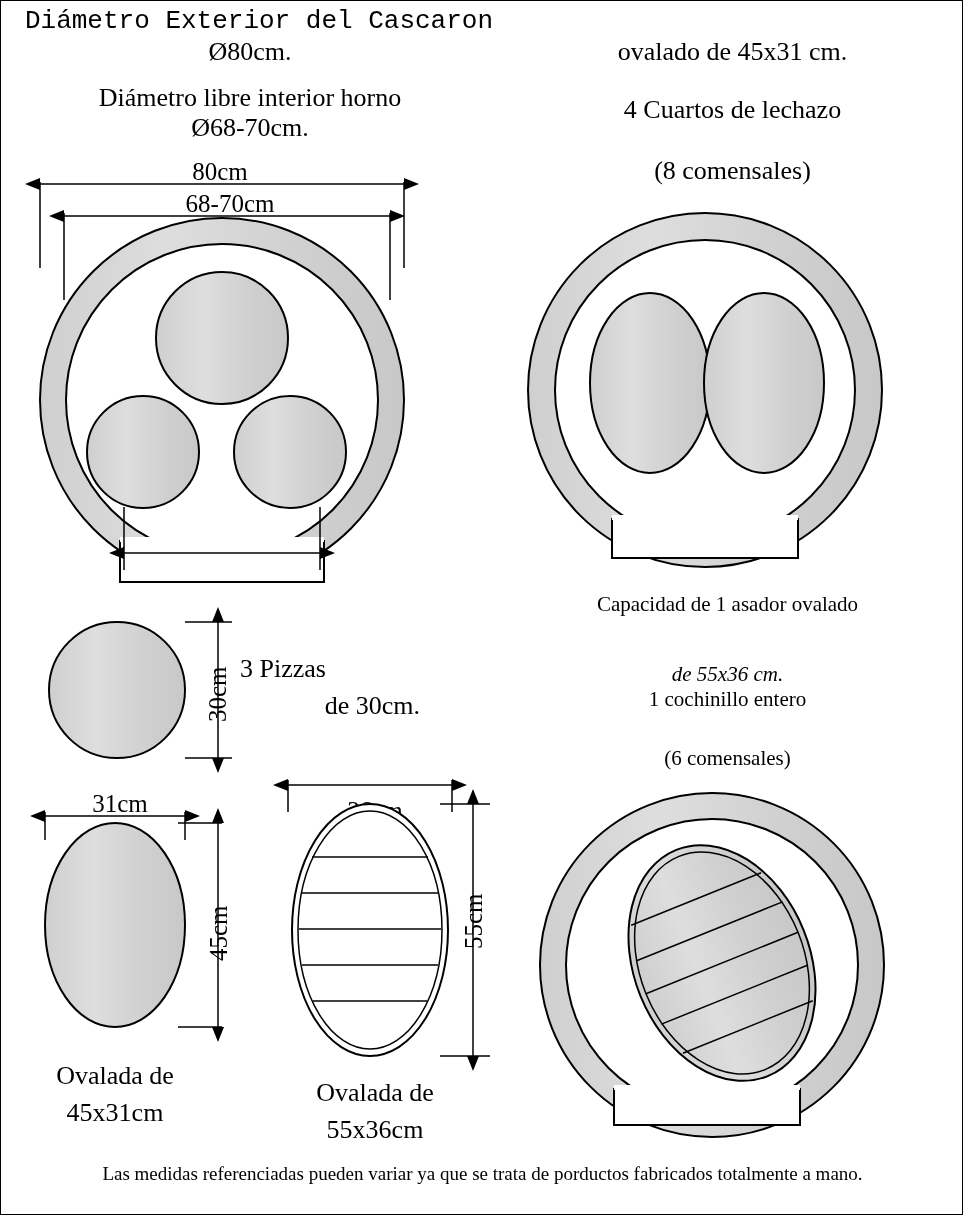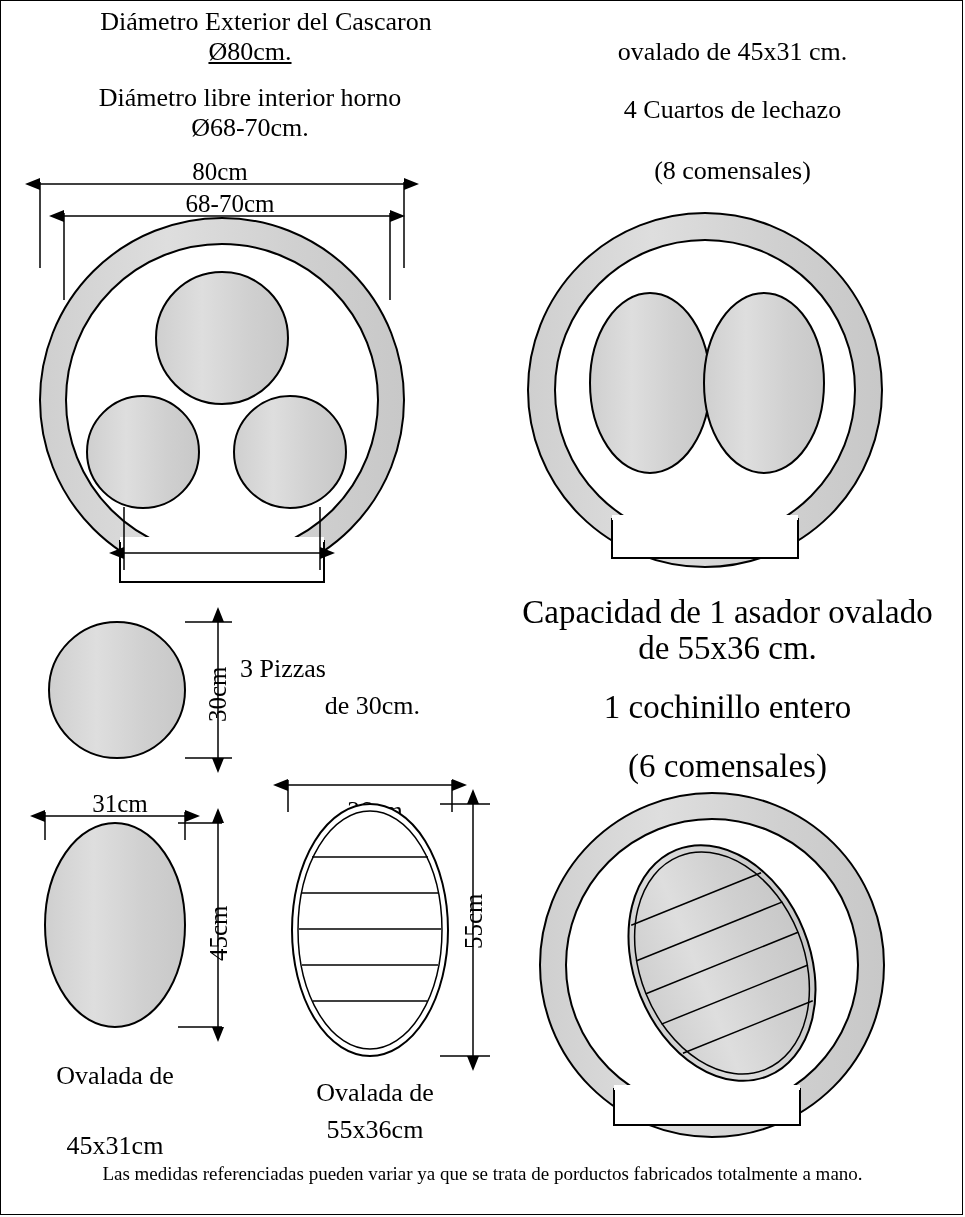--- a/index.html
+++ b/index.html
@@ -20,71 +20,71 @@
   }
   .txt {
     position: absolute;
     text-align: center;
     line-height: 1.22;
     white-space: nowrap;
     color: #000;
   }
   .t-title { font-size: 26px; }
   .t-dim   { font-size: 25px; }
-  .t-cap   { font-size: 33px; }
+  .t-cap   { font-size: 21px; }
   .t-foot  { font-size: 19px; }
   .vert {
     transform: rotate(-90deg);
     transform-origin: 50% 50%;
   }
   svg { position: absolute; left: 0; top: 0; }
   .frame {
     position: absolute;
     left: 0; top: 0;
     width: 963px; height: 1215px;
     border: 1px solid #000;
     box-sizing: border-box;
     pointer-events: none;
   }
 </style>
 </head>
 <body>
 
 <div id="page">
 
-  <div class="txt t-title" style="left:16px; top:6px; width:500px;">Diámetro Exterior del Cascaron</div>
-  <div class="txt t-title" style="left:0px; top:36px; width:500px;text-decoration:underline;">Ø80cm.</div>
+  <div class="txt t-title" style="left:9px; top:6px; width:500px;font-family:Liberation Mono, monospace;">Diámetro Exterior del Cascaron</div>
+  <div class="txt t-title" style="left:0px; top:36px; width:500px;">Ø80cm.</div>
   <div class="txt t-title" style="left:0px; top:82px; width:500px;">Diámetro libre interior horno</div>
   <div class="txt t-title" style="left:0px; top:112px; width:500px;">Ø68-70cm.</div>
 
   <div class="txt t-title" style="left:500px; top:36px; width:465px;">ovalado de  45x31 cm.</div>
   <div class="txt t-title" style="left:500px; top:94px; width:465px;">4 Cuartos de lechazo</div>
   <div class="txt t-title" style="left:500px; top:155px; width:465px;">(8 comensales)</div>
 
   <div class="txt t-cap" style="left:490px; top:592px; width:475px;">Capacidad de 1 asador ovalado</div>
-  <div class="txt t-cap" style="left:490px; top:628px; width:475px;">de 55x36 cm.</div>
+  <div class="txt t-cap" style="left:490px; top:662px; width:475px;font-style:italic;">de 55x36 cm.</div>
   <div class="txt t-cap" style="left:490px; top:687px; width:475px;">1 cochinillo entero</div>
   <div class="txt t-cap" style="left:490px; top:746px; width:475px;">(6 comensales)</div>
 
   <div class="txt t-dim" style="left:150px; top:157px; width:140px;">80cm</div>
   <div class="txt t-dim" style="left:140px; top:189px; width:180px;">68-70cm</div>
   <div class="txt t-dim" style="left:150px; top:526px; width:140px;">41cm</div>
 
   <div class="txt t-dim vert" style="left:163px; top:679px; width:110px;">30cm</div>
   <div class="txt t-title" style="left:240px; top:653px; width:180px; text-align:left;">3 Pizzas</div>
   <div class="txt t-title" style="left:240px; top:690px; width:180px; text-align:right;">de 30cm.</div>
 
   <div class="txt t-dim" style="left:50px; top:789px; width:140px;">31cm</div>
   <div class="txt t-dim vert" style="left:164px; top:918px; width:110px;">45cm</div>
 
   <div class="txt t-dim" style="left:305px; top:796px; width:140px;">36cm</div>
   <div class="txt t-dim vert" style="left:419px; top:906px; width:110px;">55cm</div>
 
   <div class="txt t-title" style="left:25px; top:1060px; width:180px;">Ovalada de</div>
-  <div class="txt t-title" style="left:25px; top:1097px; width:180px;margin-top:33px;">45x31cm</div>
+  <div class="txt t-title" style="left:25px; top:1097px; width:180px;">45x31cm</div>
 
   <div class="txt t-title" style="left:280px; top:1077px; width:190px;">Ovalada de</div>
   <div class="txt t-title" style="left:280px; top:1114px; width:190px;">55x36cm</div>
 
   <div class="txt t-foot" style="left:0px; top:1162px; width:965px;">Las medidas referenciadas pueden variar ya que se trata de porductos fabricados totalmente a mano.</div>
 
   <svg width="965" height="1217" viewBox="0 0 965 1217">
     <defs>
       <linearGradient id="shade" x1="0" y1="0" x2="1" y2="0">
         <stop offset="0%" stop-color="#cfcfcf"></stop>

